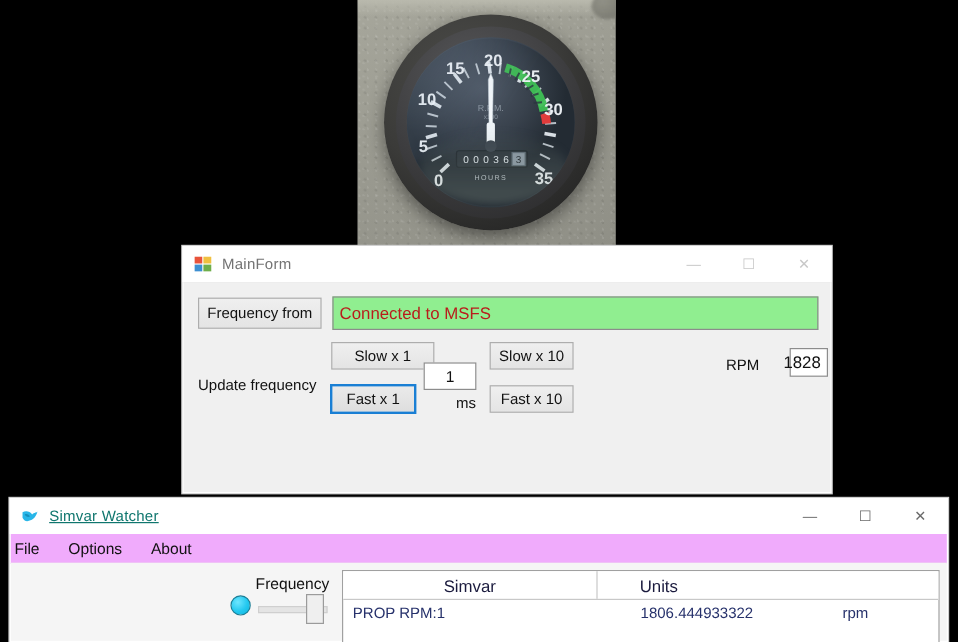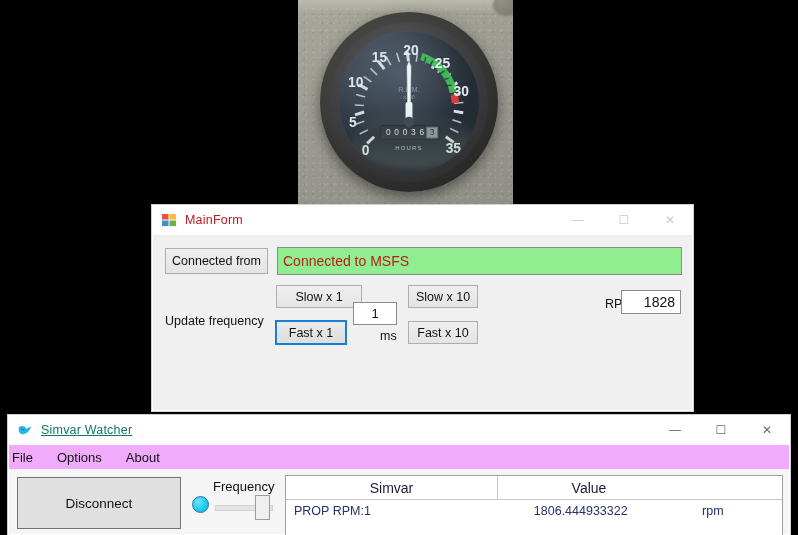--- a/index.html
+++ b/index.html
@@ -107,21 +107,21 @@
   .titlebar .tb-icon {
     margin-left: 9px;
     width: 16px; height: 16px;
     display: flex; align-items: center; justify-content: center;
   }
   .titlebar .tb-title {
     margin-left: 8px;
     font-size: 12.5px;
     letter-spacing: .2px;
   }
-  .tb-title.inactive { color: #b91c1c; }
+  .tb-title.inactive { color: #737373; }
   .tb-title.active { color: #0f766e; text-decoration: underline; }
   .wbtns {
     position: absolute;
     right: 0; top: 0;
     height: 30px;
     display: flex;
   }
   .wbtn {
     width: 46px; height: 30px;
     display: flex; align-items: center; justify-content: center;
@@ -429,37 +429,37 @@
       <span class="tb-title inactive">MainForm</span>
       <div class="wbtns">
         <div class="wbtn inactive">—</div>
         <div class="wbtn inactive">☐</div>
         <div class="wbtn inactive">✕</div>
       </div>
     </div>
 
     <div class="client">
 
-      <div class="wf-btn" style="left:12px; top:12px; width:103px; height:26px;">Connected from</div>
+      <div class="wf-btn" style="left:12px; top:12px; width:103px; height:26px;">Frequency from</div>
 
       <div class="status-box" style="left:124px; top:11px; width:405px; height:28px;">Connected to MSFS</div>
 
       <div class="wf-label" style="left:12px; top:78px;">Update frequency</div>
 
       <div class="wf-btn" style="left:123px; top:49px; width:86px; height:23px;">Slow x 1</div>
       <div class="wf-btn focused" style="left:122px; top:84px; width:72px; height:25px;">Fast x 1</div>
 
       <div class="wf-textbox" style="left:200px; top:66px; width:44px; height:23px;">1</div>
       <div class="wf-label" style="left:211px; top:93px;padding-left:16px;">ms</div>
 
       <div class="wf-btn" style="left:255px; top:49px; width:70px; height:23px;">Slow x 10</div>
       <div class="wf-btn" style="left:255px; top:85px; width:70px; height:23px;">Fast x 10</div>
 
       <div class="wf-label" style="left:452px; top:61px;">RPM</div>
-      <div class="wf-textbox rpm" style="left:468px; top:54px; width:60px; height:24px;">1828</div>
+      <div class="wf-textbox rpm" style="left:505px; top:54px; width:32px; height:24px;">1828</div>
 
     </div>
   </div>
 
   <div class="win" id="simvar">
     <div class="titlebar">
       <span class="tb-icon">
         <svg width="17" height="15" viewBox="0 0 18 16">
           <path d="M2 4 C5 2, 9 3, 11 6 C13 4, 15 5, 16 3 C15 8, 12 11, 8 12 C5 13, 3 11, 2 9 Z" fill="#29b6e8"></path>
           <path d="M4 6 C6 5, 8 6, 9 8 C7 9, 5 8, 4 6 Z" fill="#1690bd"></path>
@@ -474,32 +474,31 @@
     </div>
 
     <div class="menubar">
       <span class="menu-item">File</span>
       <span class="menu-item">Options</span>
       <span class="menu-item">About</span>
     </div>
 
     <div class="client">
 
-      <div class="sv-btn">Disconnect</div>
 
       <div class="led"></div>
 
       <div class="freq-label">Frequency</div>
       <div class="slider-track"></div>
       <div class="slider-thumb"></div>
 
       <div class="grid">
         <div class="grid-head">
           <div class="gh-cell col-simvar">Simvar</div>
-          <div class="gh-cell col-value">Value</div>
+          <div class="gh-cell col-units">Units</div>
         </div>
         <div class="grid-row">
           <div class="gr-cell col-simvar">PROP RPM:1</div>
           <div class="gr-cell col-value">1806.444933322</div>
           <div class="gr-cell col-units">rpm</div>
         </div>
       </div>
 
     </div>
   </div>

